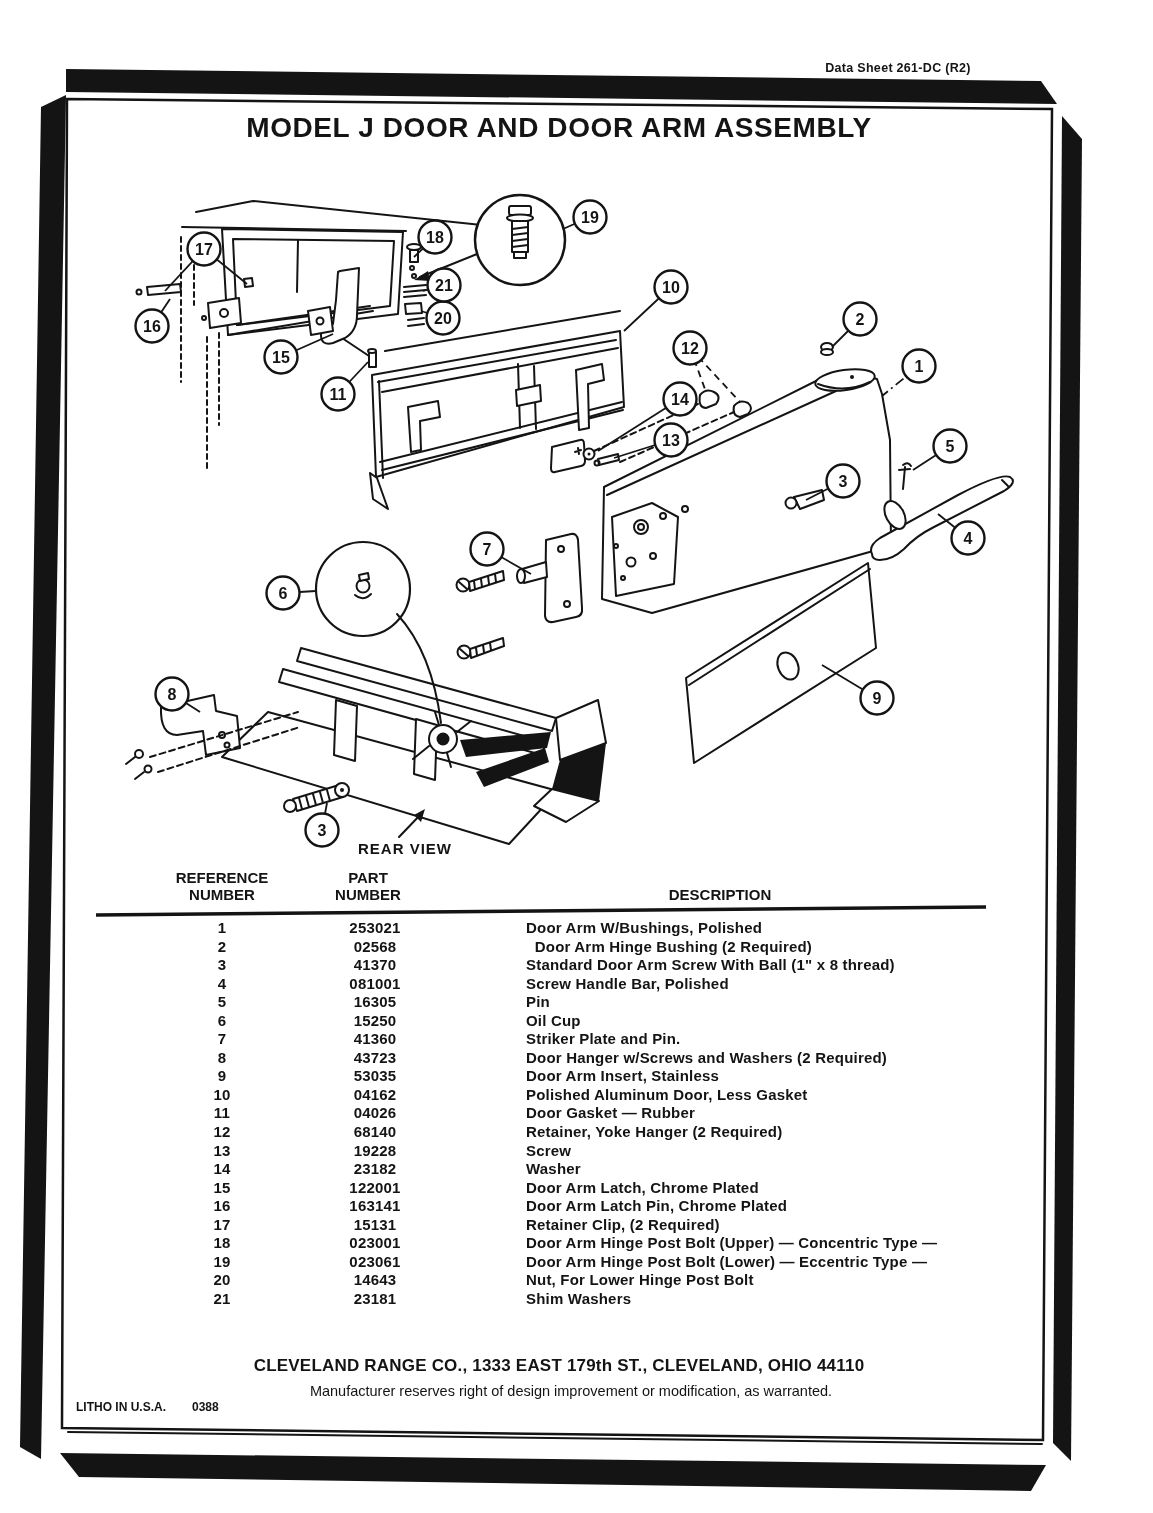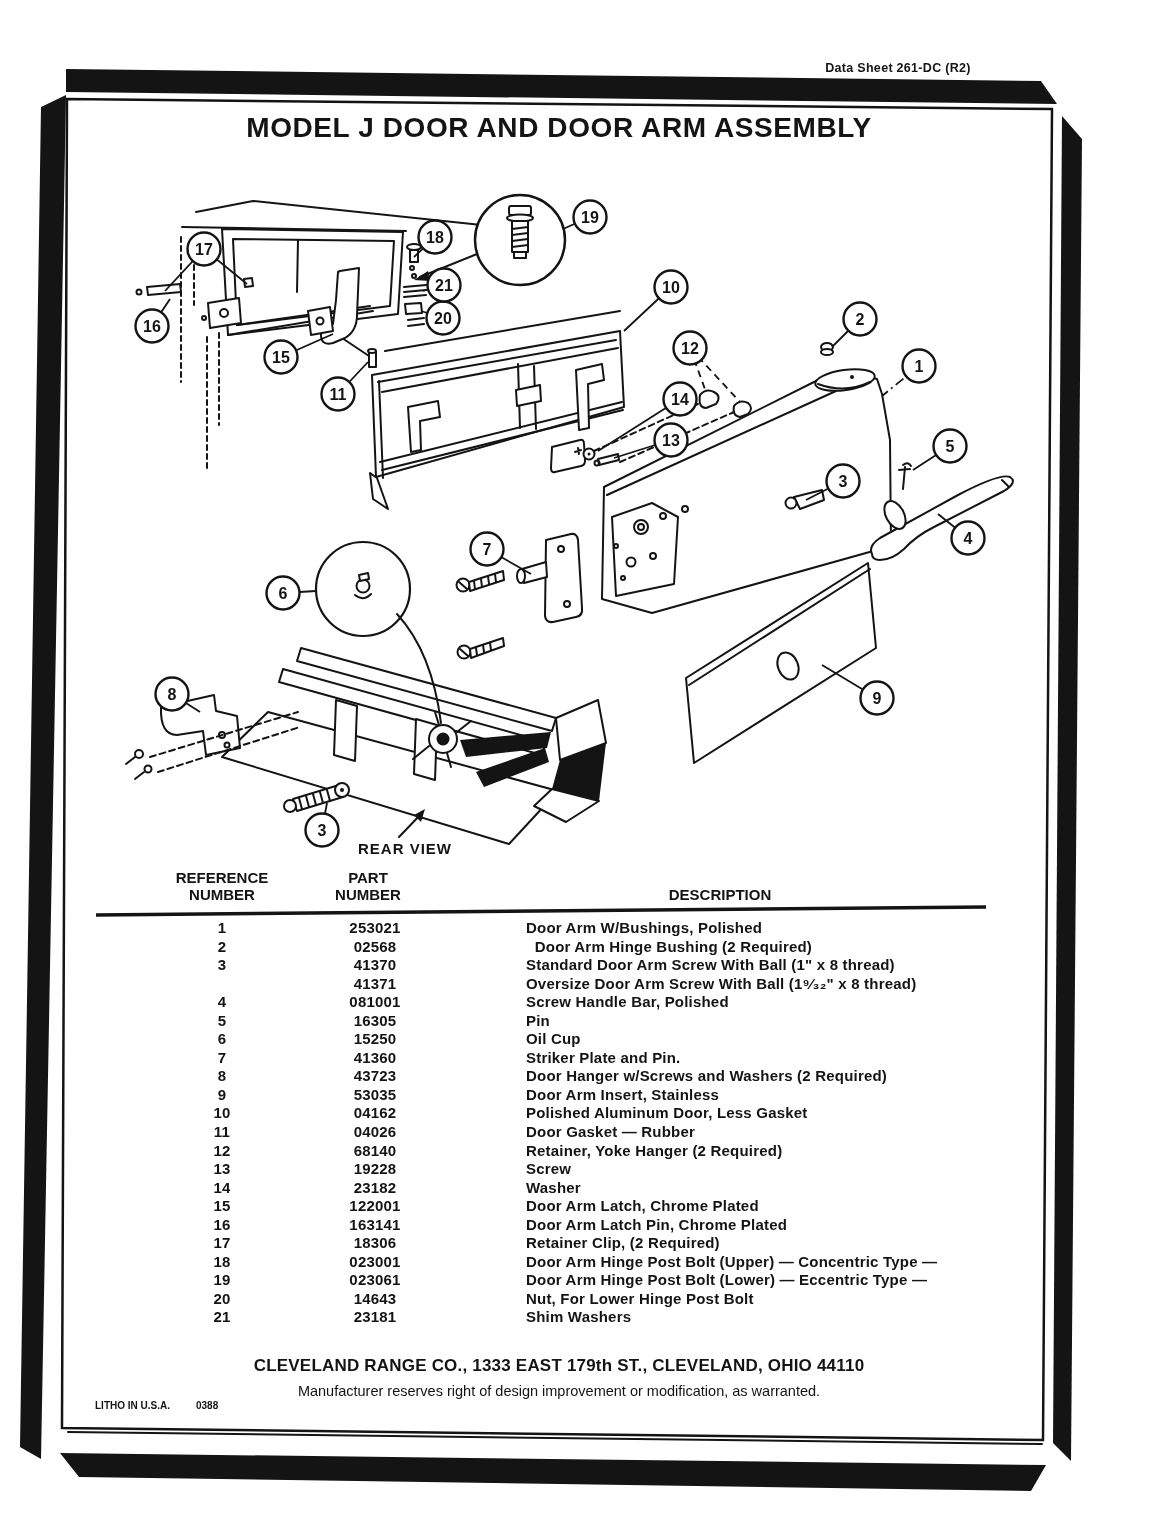--- a/index.html
+++ b/index.html
@@ -26,23 +26,23 @@
   #th-desc{ left:540px; top:886px; width:360px; }
   #rows{ left:95px; top:919px; width:900px; }
   .t-row{ position:relative; height:18.55px; font-size:15px; font-weight:700; letter-spacing:.2px; }
   .t-row span{ position:absolute; top:0; white-space:pre; }
   .c-ref{ left:65px; width:124px; text-align:center; }
   .c-part{ left:218px; width:124px; text-align:center; }
   .c-desc{ left:383px;margin-left:48px; }
   
   .footer-company{ left:66px; top:1356px; width:986px; text-align:center;
     font-size:17px; font-weight:700; letter-spacing:.2px; }
-  .footer-disclaimer{ left:66px; top:1383px; width:986px; text-align:center;
+  .footer-disclaimer{ left:78px; top:1383px; width:986px; text-align:center;
     font-size:14.5px; font-weight:400; }
-  .litho{ left:76px; top:1400px; font-size:10px; font-weight:700;margin-left:19px; }
+  .litho{ left:76px; top:1400px; font-size:12px; font-weight:700; }
   .litho .code{ margin-left:26px; }
   
   svg .ln{ stroke:var(--ink); stroke-width:2; fill:none; stroke-linecap:round; stroke-linejoin:round; }
   svg .lnw{ stroke:var(--ink); stroke-width:2; fill:#fff; stroke-linejoin:round; }
   svg .fill{ fill:var(--ink); stroke:none; }
   svg text.balloon-num{ font-family:"Liberation Sans","DejaVu Sans",sans-serif;
     font-size:16px; font-weight:700; fill:var(--ink); text-anchor:middle; }
   svg text.rv{ font-family:"Liberation Sans","DejaVu Sans",sans-serif;
     font-size:15px; font-weight:700; fill:var(--ink); letter-spacing:1px; text-anchor:middle; }
 </style>
@@ -379,25 +379,20 @@
       <span class="c-ref">2</span>
       <span class="c-part">02568</span>
       <span class="c-desc">  Door Arm Hinge Bushing (2 Required)</span>
     </div>
     <div class="t-row">
       <span class="c-ref">3</span>
       <span class="c-part">41370</span>
       <span class="c-desc">Standard Door Arm Screw With Ball (1" x 8 thread)</span>
     </div>
     <div class="t-row">
-      <span class="c-ref"></span>
-      <span class="c-part">41371</span>
-      <span class="c-desc">Oversize Door Arm Screw With Ball (1⁹⁄₃₂" x 8 thread)</span>
-    </div>
-    <div class="t-row">
       <span class="c-ref">4</span>
       <span class="c-part">081001</span>
       <span class="c-desc">Screw Handle Bar, Polished</span>
     </div>
     <div class="t-row">
       <span class="c-ref">5</span>
       <span class="c-part">16305</span>
       <span class="c-desc">Pin</span>
     </div>
     <div class="t-row">
@@ -450,21 +445,21 @@
       <span class="c-part">122001</span>
       <span class="c-desc">Door Arm Latch, Chrome Plated</span>
     </div>
     <div class="t-row">
       <span class="c-ref">16</span>
       <span class="c-part">163141</span>
       <span class="c-desc">Door Arm Latch Pin, Chrome Plated</span>
     </div>
     <div class="t-row">
       <span class="c-ref">17</span>
-      <span class="c-part">18306</span>
+      <span class="c-part">15131</span>
       <span class="c-desc">Retainer Clip, (2 Required)</span>
     </div>
     <div class="t-row">
       <span class="c-ref">18</span>
       <span class="c-part">023001</span>
       <span class="c-desc">Door Arm Hinge Post Bolt (Upper) — Concentric Type —</span>
     </div>
     <div class="t-row">
       <span class="c-ref">19</span>
       <span class="c-part">023061</span>

